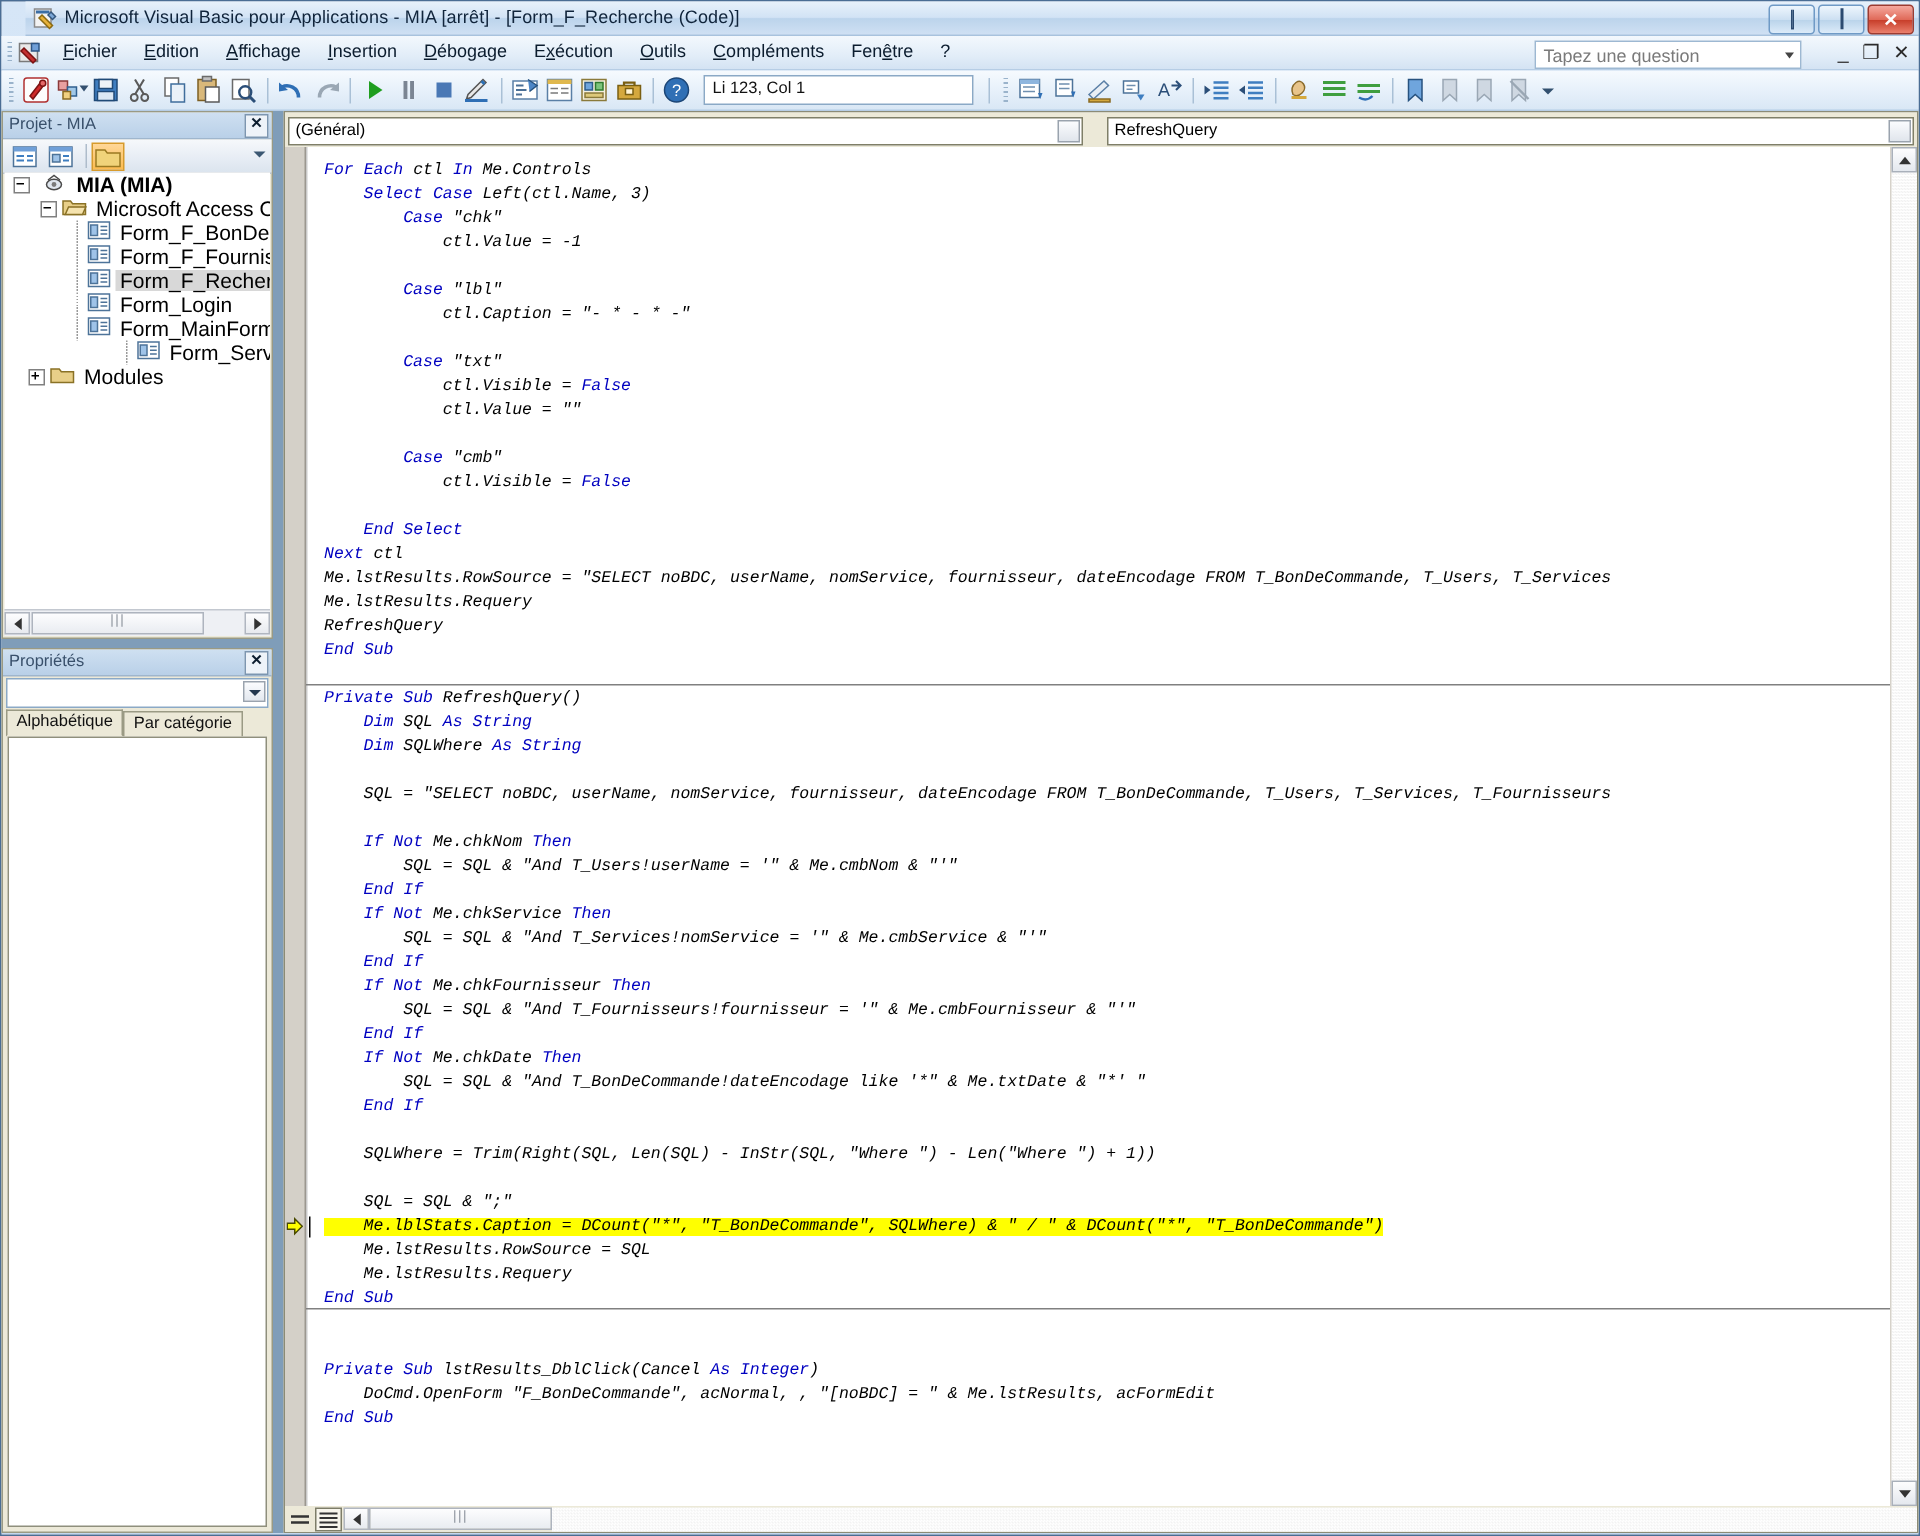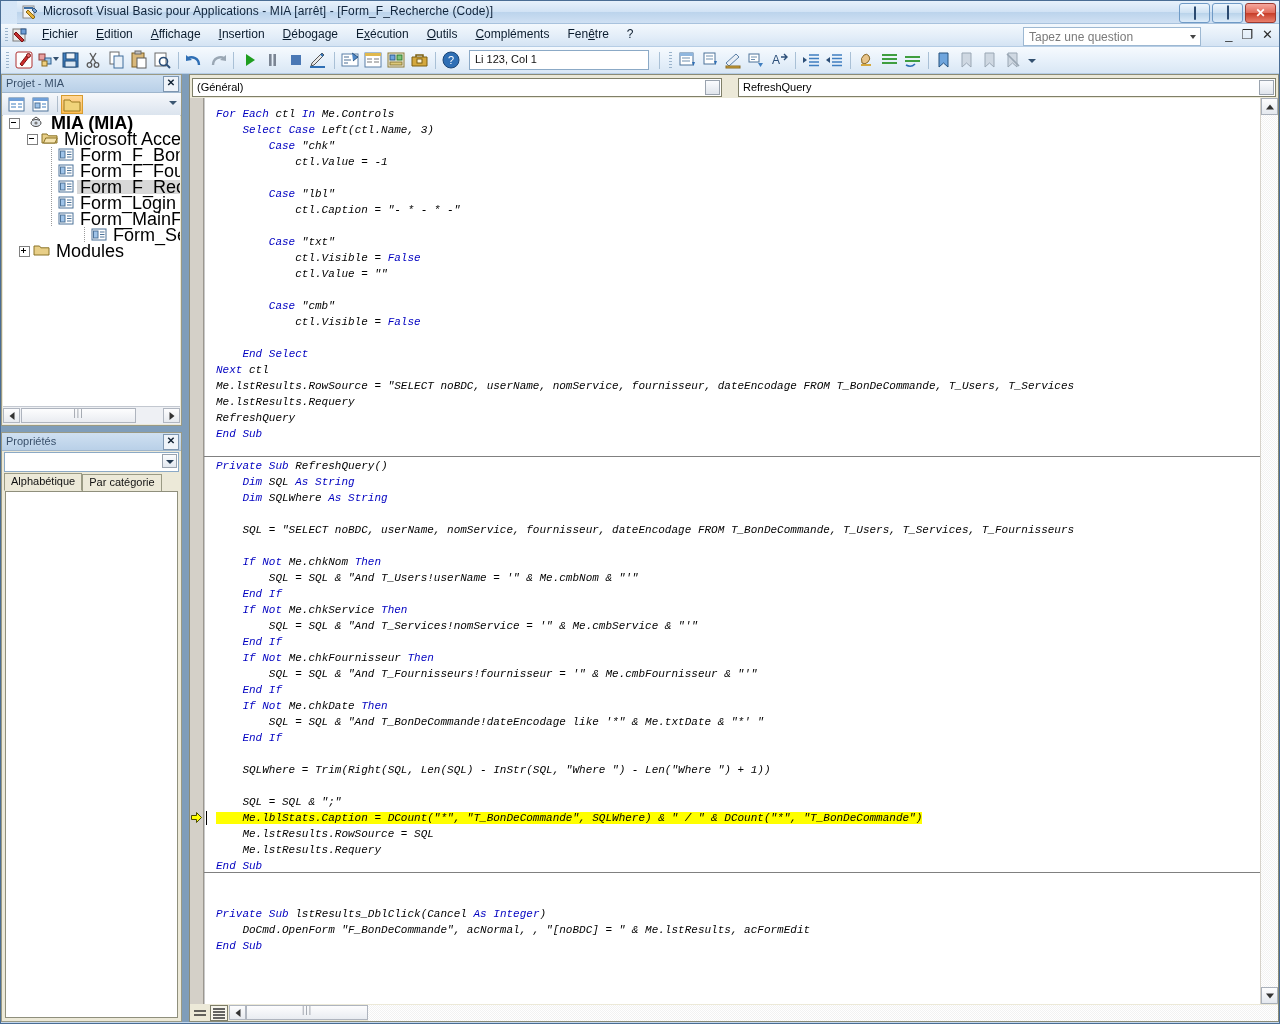--- a/index.html
+++ b/index.html
@@ -82,21 +82,21 @@
      background:linear-gradient(180deg,#f6f8fb,#e6ecf4 60%,#dbe4ee);
      border-bottom:1px solid #b9c4d1;display:flex;align-items:center;padding-left:4px;}
   .pe-tb-btn{width:22px;height:19px;position:relative;margin-right:2px;}
   .pe-tb-btn.active{background:linear-gradient(180deg,#ffd798,#fcbc52);
      border:1px solid #d79b2d;box-sizing:border-box;}
   .pe-tb-sep{width:1px;height:16px;background:#aebccb;margin:0 3px;}
   .pe-more{position:absolute;right:3px;top:5px;width:9px;height:9px;}
   .pe-more:after{content:"";position:absolute;left:0;top:3px;width:0;height:0;
      border-left:4px solid transparent;border-right:4px solid transparent;border-top:4px solid #3b5772;}
   .tree{position:absolute;left:1px;right:1px;top:40px;bottom:19px;background:#fff;
-     overflow:hidden;font-size:18px;color:#000;}
+     overflow:hidden;font-size:14px;color:#000;}
   .tnode{position:relative;height:16px;white-space:nowrap;display:flex;align-items:center;}
   .tnode .lbl{padding:0 3px;line-height:14px;}
   .tnode.sel .lbl{background:#d8d8d8;}
   .tnode.bold .lbl{font-weight:bold;}
   .expander{width:9px;height:9px;border:1px solid #808080;background:#fff;
      position:relative;margin-right:3px;flex:0 0 auto;}
   .expander:before{content:"";position:absolute;left:1px;top:3px;width:5px;height:1px;background:#000;}
   .expander.plus:after{content:"";position:absolute;left:3px;top:1px;width:1px;height:5px;background:#000;}
   .dots{width:13px;height:16px;flex:0 0 auto;
      background:repeating-linear-gradient(180deg,#9a9a9a 0 1px,transparent 1px 2px);

